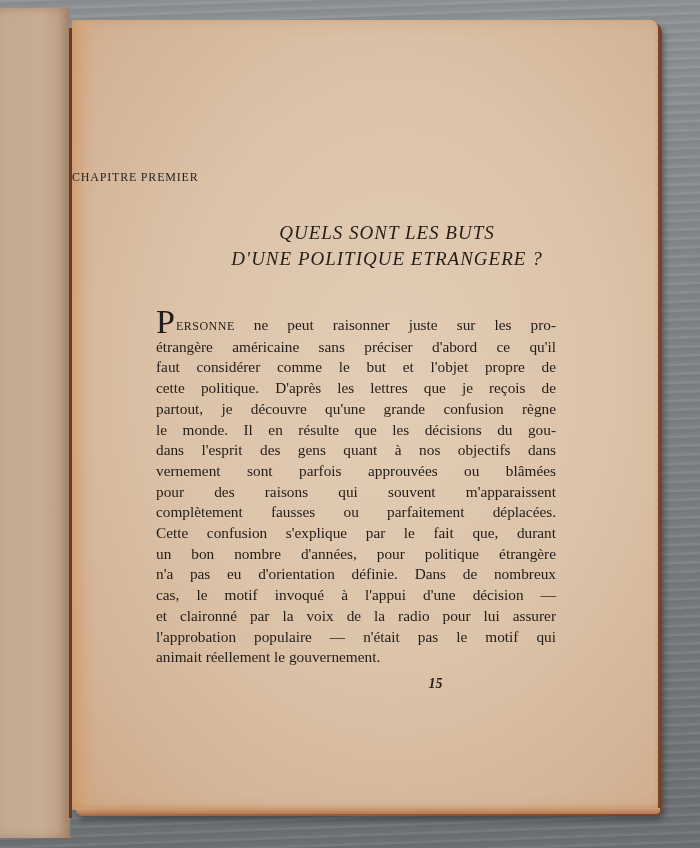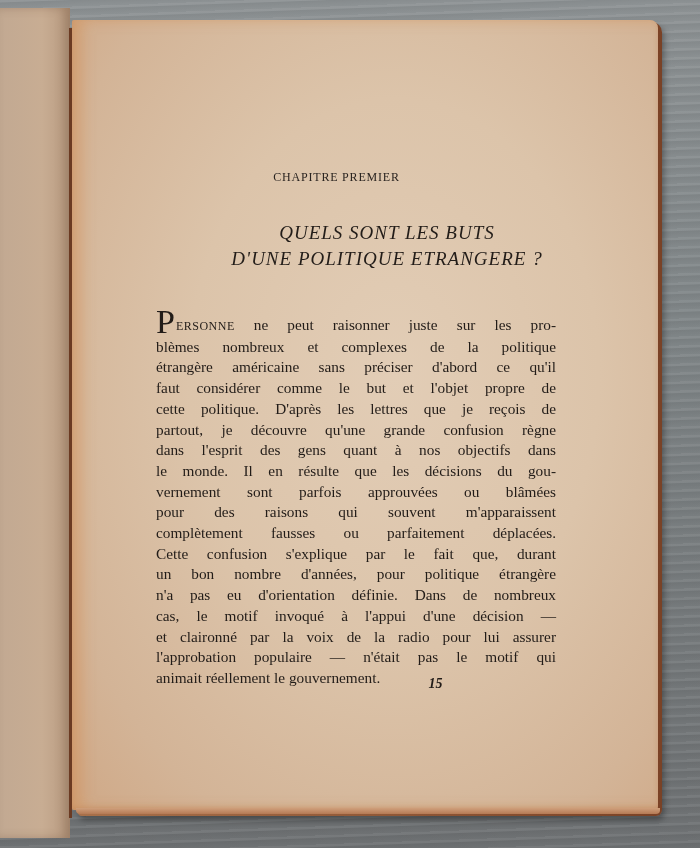--- a/index.html
+++ b/index.html
@@ -35,21 +35,21 @@
       border-radius: 2px 8px 4px 2px;
       box-shadow: inset 10px 0 14px rgba(210,140,80,0.45), inset 0 -3px 4px rgba(180,120,80,0.35);
     }
     .bottom-edge {
       position: absolute; left: 76px; top: 808px; width: 584px; height: 6px;
       background: linear-gradient(180deg, #cf9f7b, #b57a55);
       border-radius: 0 0 4px 4px;
     }
     .chapter-label {
       position: absolute; left: 72px; width: 529px; top: 170px;
-      text-align: center; font-size: 12px; letter-spacing: 0.8px;
+      font-size: 12px; letter-spacing: 0.8px;
       color: #2a2420; font-family: "Liberation Serif", serif;
     }
     .chapter-title {
       position: absolute; left: 72px; width: 630px; top: 220px;
       text-align: center; font-size: 19px; line-height: 26px;
       font-style: italic; letter-spacing: 1px; color: #231d19;
       font-family: "Liberation Serif", serif;
     }
     .body-text {
       position: absolute; left: 156px; top: 312px; width: 400px;
@@ -81,27 +81,26 @@
 
 <div class="chapter-label">CHAPITRE PREMIER</div>
 
 <div class="chapter-title">
   <div>QUELS SONT LES BUTS</div>
   <div>D'UNE POLITIQUE ETRANGERE ?</div>
 </div>
 
 <div class="body-text">
   <span class="body-line"><span class="drop-cap">P</span><span class="smallcaps">ERSONNE</span><span> ne peut raisonner juste sur les pro-</span></span>
-  <span class="body-line">blèmes nombreux et complexes de la politique</span>
   <span class="body-line">étrangère américaine sans préciser d'abord ce qu'il</span>
   <span class="body-line">faut considérer comme le but et l'objet propre de</span>
   <span class="body-line">cette politique. D'après les lettres que je reçois de</span>
   <span class="body-line">partout, je découvre qu'une grande confusion règne</span>
+  <span class="body-line">le monde. Il en résulte que les décisions du gou-</span>
   <span class="body-line">dans l'esprit des gens quant à nos objectifs dans</span>
-  <span class="body-line">le monde. Il en résulte que les décisions du gou-</span>
   <span class="body-line">vernement sont parfois approuvées ou blâmées</span>
   <span class="body-line">pour des raisons qui souvent m'apparaissent</span>
   <span class="body-line">complètement fausses ou parfaitement déplacées.</span>
   <span class="body-line">Cette confusion s'explique par le fait que, durant</span>
   <span class="body-line">un bon nombre d'années, pour politique étrangère</span>
   <span class="body-line">n'a pas eu d'orientation définie. Dans de nombreux</span>
   <span class="body-line">cas, le motif invoqué à l'appui d'une décision —</span>
   <span class="body-line">et claironné par la voix de la radio pour lui assurer</span>
   <span class="body-line">l'approbation populaire — n'était pas le motif qui</span>
   <span class="body-line last">animait réellement le gouvernement.</span>

